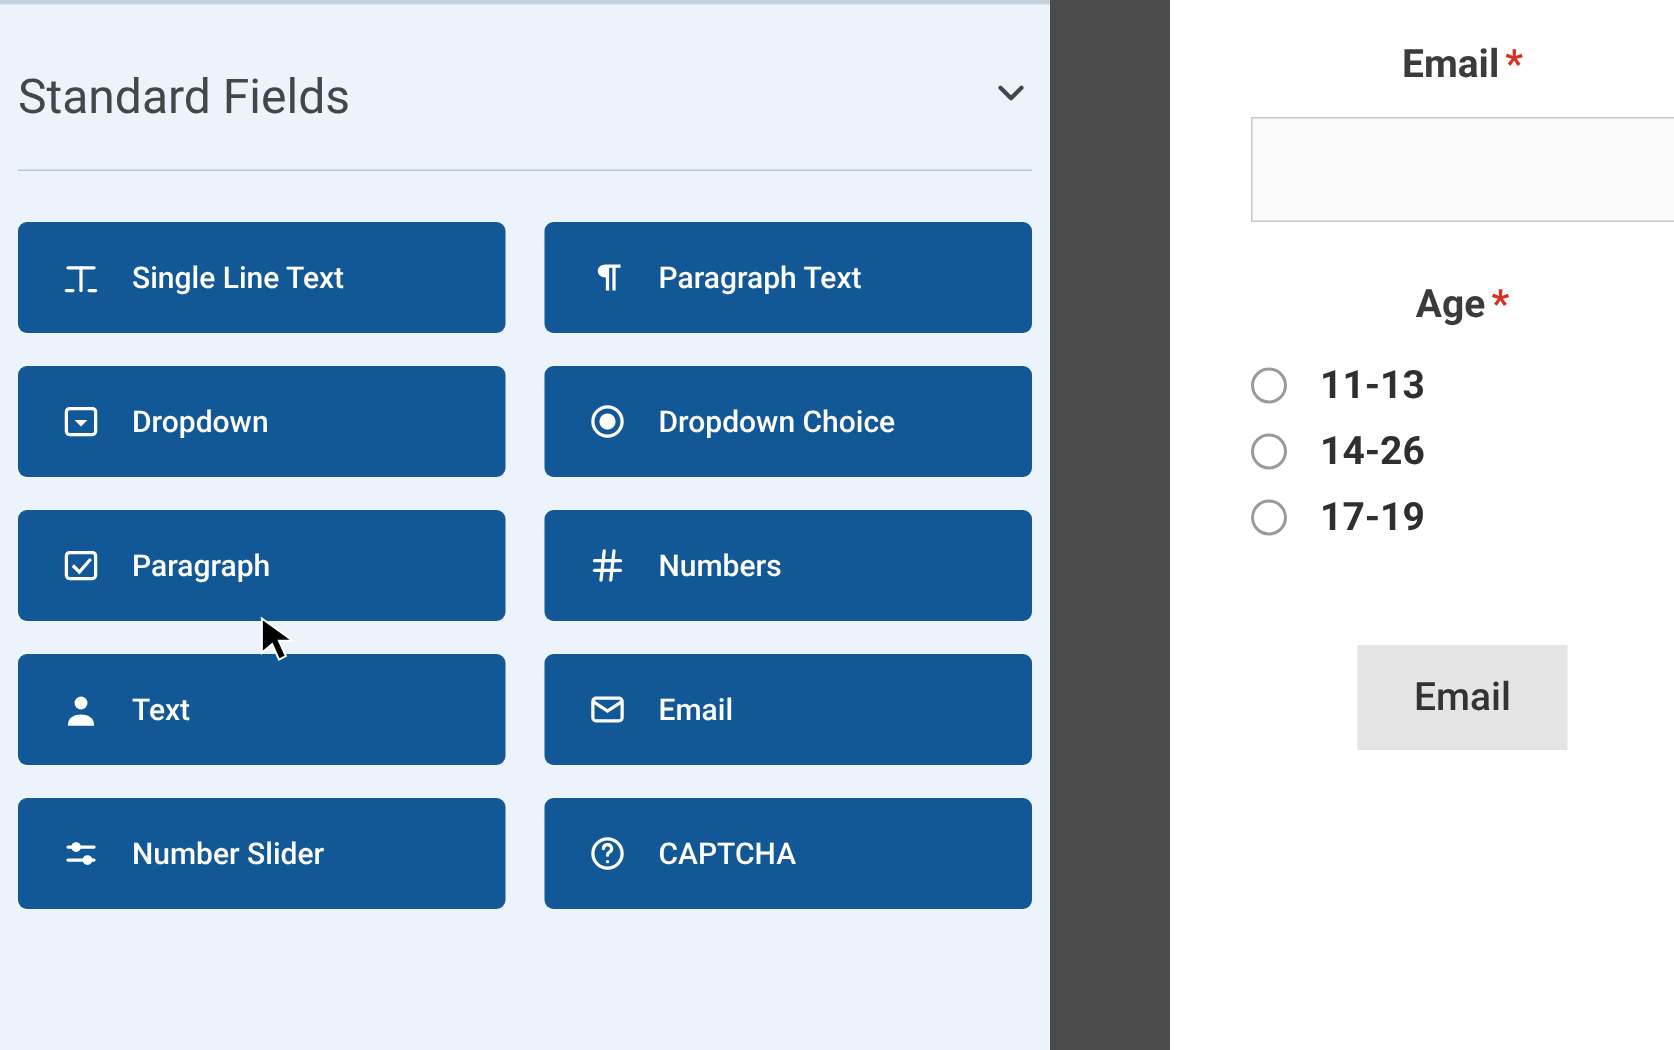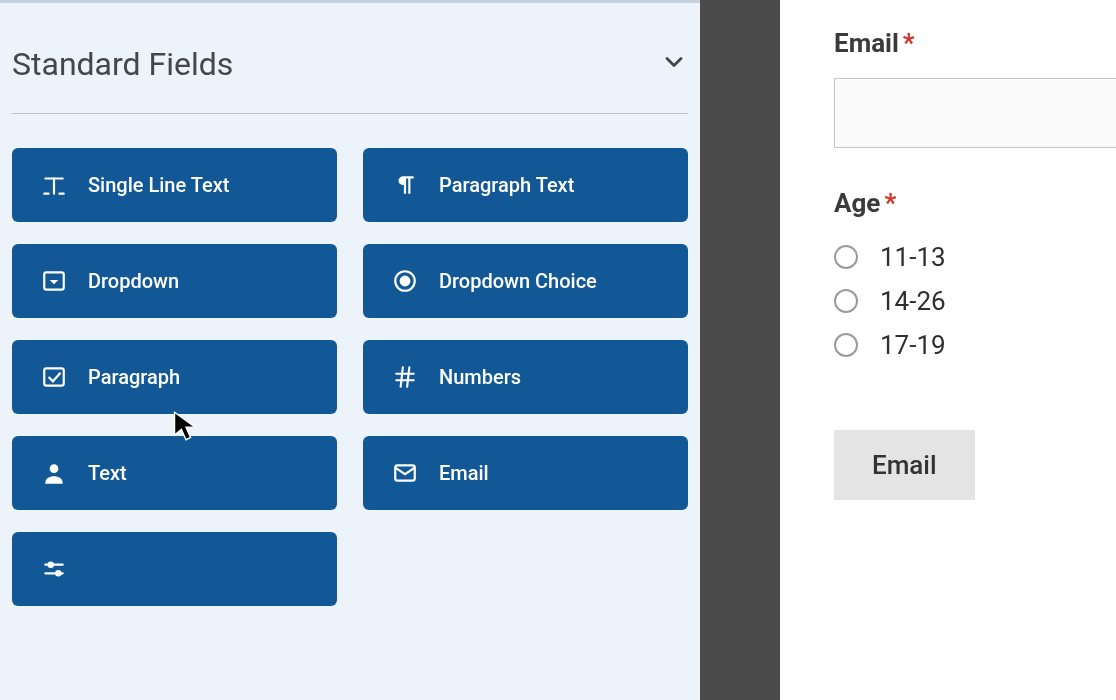--- a/index.html
+++ b/index.html
@@ -1,17 +1,17 @@
 <!DOCTYPE html>
 <html><head>
 <meta charset="utf-8">
 <style>
   * { box-sizing: border-box; margin: 0; padding: 0; }
   html, body { width: 1116px; height: 700px; overflow: hidden; font-family: -apple-system, BlinkMacSystemFont, "Segoe UI", Roboto, Helvetica, Arial, sans-serif; background: #fff; }
-  .stage { position: relative; width: 1116px; height: 700px; }
+  .stage { position: relative; width: 1116px; height: 700px; text-align: center; }
 
   
   .panel {
     position: absolute;
     left: 0; top: 0;
     width: 700px; height: 700px;
     background: #ecf3fa;
     border-top: 3px solid #c5d2de;
   }
   .panel-inner { padding: 0 12px; }
@@ -86,21 +86,21 @@
     display: block;
   }
   .radio-list { display: flex; flex-direction: column; gap: 14px; margin-top: 4px; }
   .radio-row { display: flex; align-items: center; gap: 22px; }
   .radio-circle {
     width: 24px; height: 24px;
     border: 2px solid #9a9a9a;
     border-radius: 50%;
     flex-shrink: 0;
   }
-  .radio-label { font-size: 26px; color: #2f2f2f; font-weight: 400; }
+  .radio-label { font-size: 26px; color: #2f2f2f; font-weight: 700; }
 
   .submit-btn {
     display: inline-flex;
     align-items: center;
     justify-content: center;
     background: #e4e4e4;
     color: #333;
     font-size: 26px;
     font-weight: 500;
     padding: 20px 38px;
@@ -221,22 +221,33 @@
 
         <div class="field-btn">
           <span class="icon">
             <svg viewBox="0 0 24 24" fill="none" stroke="#fff" stroke-width="2" stroke-linecap="round">
                 <line x1="4" y1="8" x2="20" y2="8"></line>
                 <circle cx="9" cy="8" r="2" fill="#fff"></circle>
                 <line x1="4" y1="16" x2="20" y2="16"></line>
                 <circle cx="16" cy="16" r="2" fill="#fff"></circle>
               </svg>
           </span>
-        </div>
-
+          <span>Number Slider</span>
+        </div>
+
+        <div class="field-btn">
+          <span class="icon">
+            <svg viewBox="0 0 24 24" fill="none" stroke="#fff" stroke-width="2">
+                <circle cx="12" cy="12" r="9"></circle>
+                <path d="M9.5 9a2.5 2.5 0 1 1 3.5 2.3c-.9.4-1 .9-1 1.7" stroke-linecap="round"></path>
+                <circle cx="12" cy="17" r="1" fill="#fff" stroke="none"></circle>
+              </svg>
+          </span>
+          <span>CAPTCHA</span>
+        </div>
 
       </div>
     </div>
   </div>
 
   <div class="gutter"></div>
 
   <div class="preview">
 
     <div class="form-group">

